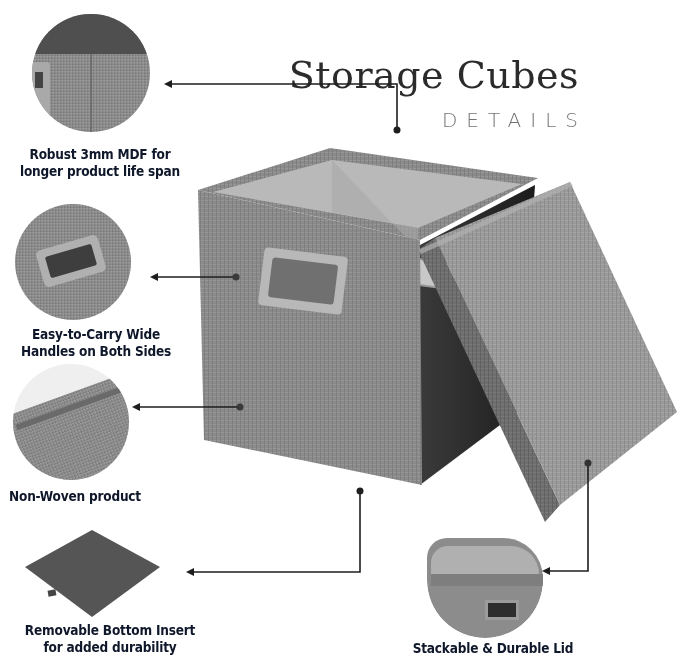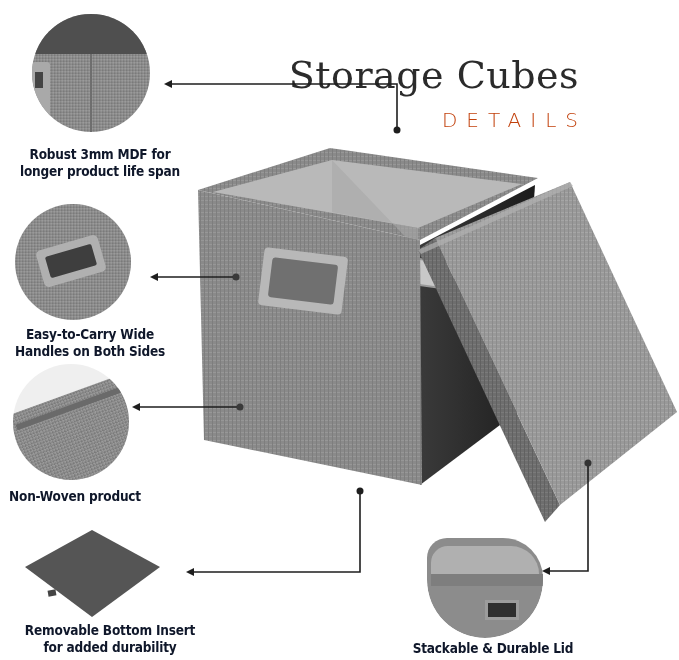--- a/index.html
+++ b/index.html
@@ -6,21 +6,21 @@
   body { width: 679px; height: 660px; position: relative; overflow: hidden;
          font-family: "DejaVu Sans", sans-serif; color: #1f1f1f; }
   .abs { position: absolute; }
 
   
   .title { position: absolute; right: 100px; top: 12px; text-align: right;
            font-family: "DejaVu Serif", "Liberation Serif", serif; color: #2b2b2b; margin-top: 43px; }
   .title .l1 { font-size: 38px; line-height: 40px; letter-spacing: 0.5px; }
   .title .l2 { font-size: 38px; line-height: 40px; margin-top: 0; }
   .title .l3 { font-family: "DejaVu Sans", sans-serif; font-size: 20px; font-weight: 300;
-               letter-spacing: 9px; margin-top: 13px; color: #c2410c; margin-right: -8px; }
+               letter-spacing: 9px; margin-top: 13px; color: #737373; margin-right: -8px; }
 
   
   .caption { position: absolute; text-align: center; font-family: "DejaVu Sans Condensed", "DejaVu Sans", sans-serif;
              font-weight: bold; font-size: 13.5px; line-height: 17px; color: #0f172a;
              letter-spacing: -0.2px; white-space: nowrap; }
 
   
   .circle { position: absolute; border-radius: 50%; overflow: hidden;
             background: #8a8a8a; }
   .linen {
@@ -94,21 +94,21 @@
 <div class="caption" style="left:6px;top:146px;width:188px;">
   <div>Robust 3mm MDF for</div>
   <div>longer product life span</div>
 </div>
 
 <div class="circle linen" style="left:15px;top:204px;width:116px;height:116px;">
   <div class="abs" style="left:24px;top:38px;width:64px;height:38px;background:#b0b0b0;border-radius:5px;transform:rotate(-16deg);">
     <div class="abs" style="left:8px;top:8px;width:48px;height:22px;background:#3e3e3e;border-radius:2px;"></div>
   </div>
 </div>
-<div class="caption" style="left:10px;top:326px;width:160px;">
+<div class="caption" style="left:16px;top:326px;width:160px;">
   <div>Easy-to-Carry Wide</div>
   <div>Handles on Both Sides</div>
 </div>
 
 <div class="circle" style="left:13px;top:364px;width:116px;height:116px;background:#efefef;">
   <div class="abs linen" style="left:-10px;top:30px;width:150px;height:120px;transform:rotate(-20deg);"></div>
   <div class="abs" style="left:0;top:40px;width:120px;height:6px;background:#6a6a6a;transform:rotate(-20deg);"></div>
 </div>
 <div class="caption" style="left:0;top:488px;width:150px;">
   <div>Non-Woven product</div>

